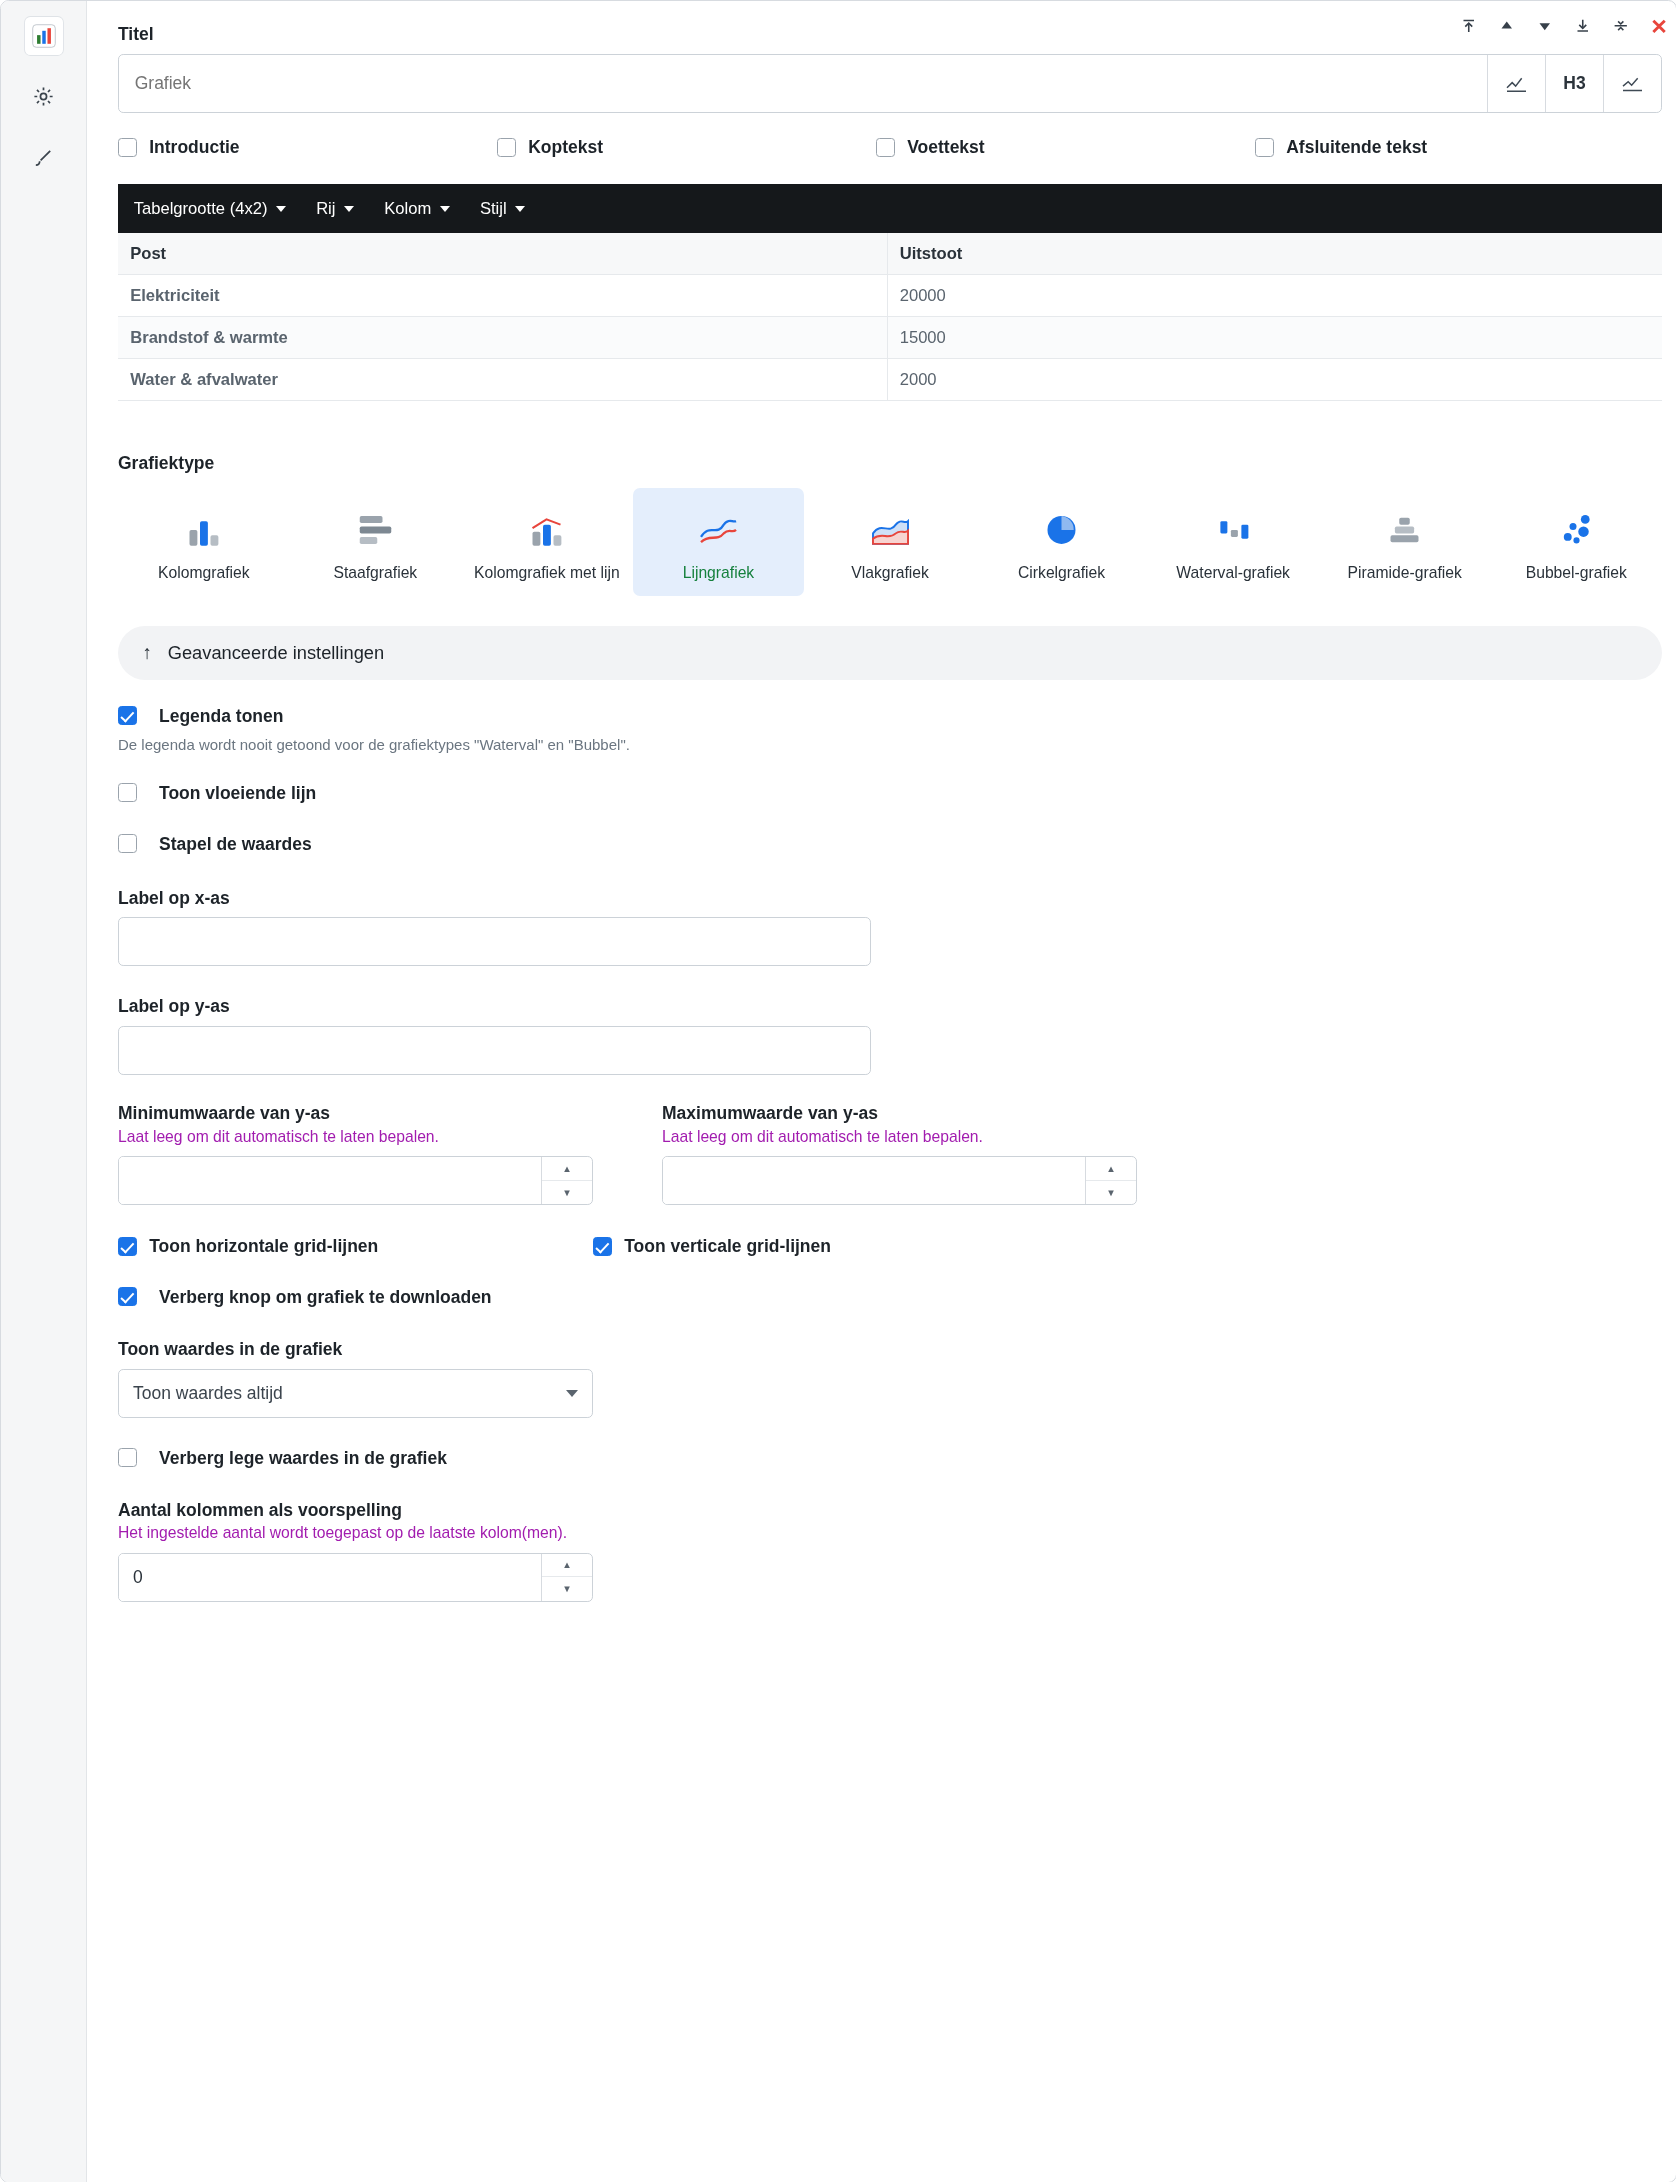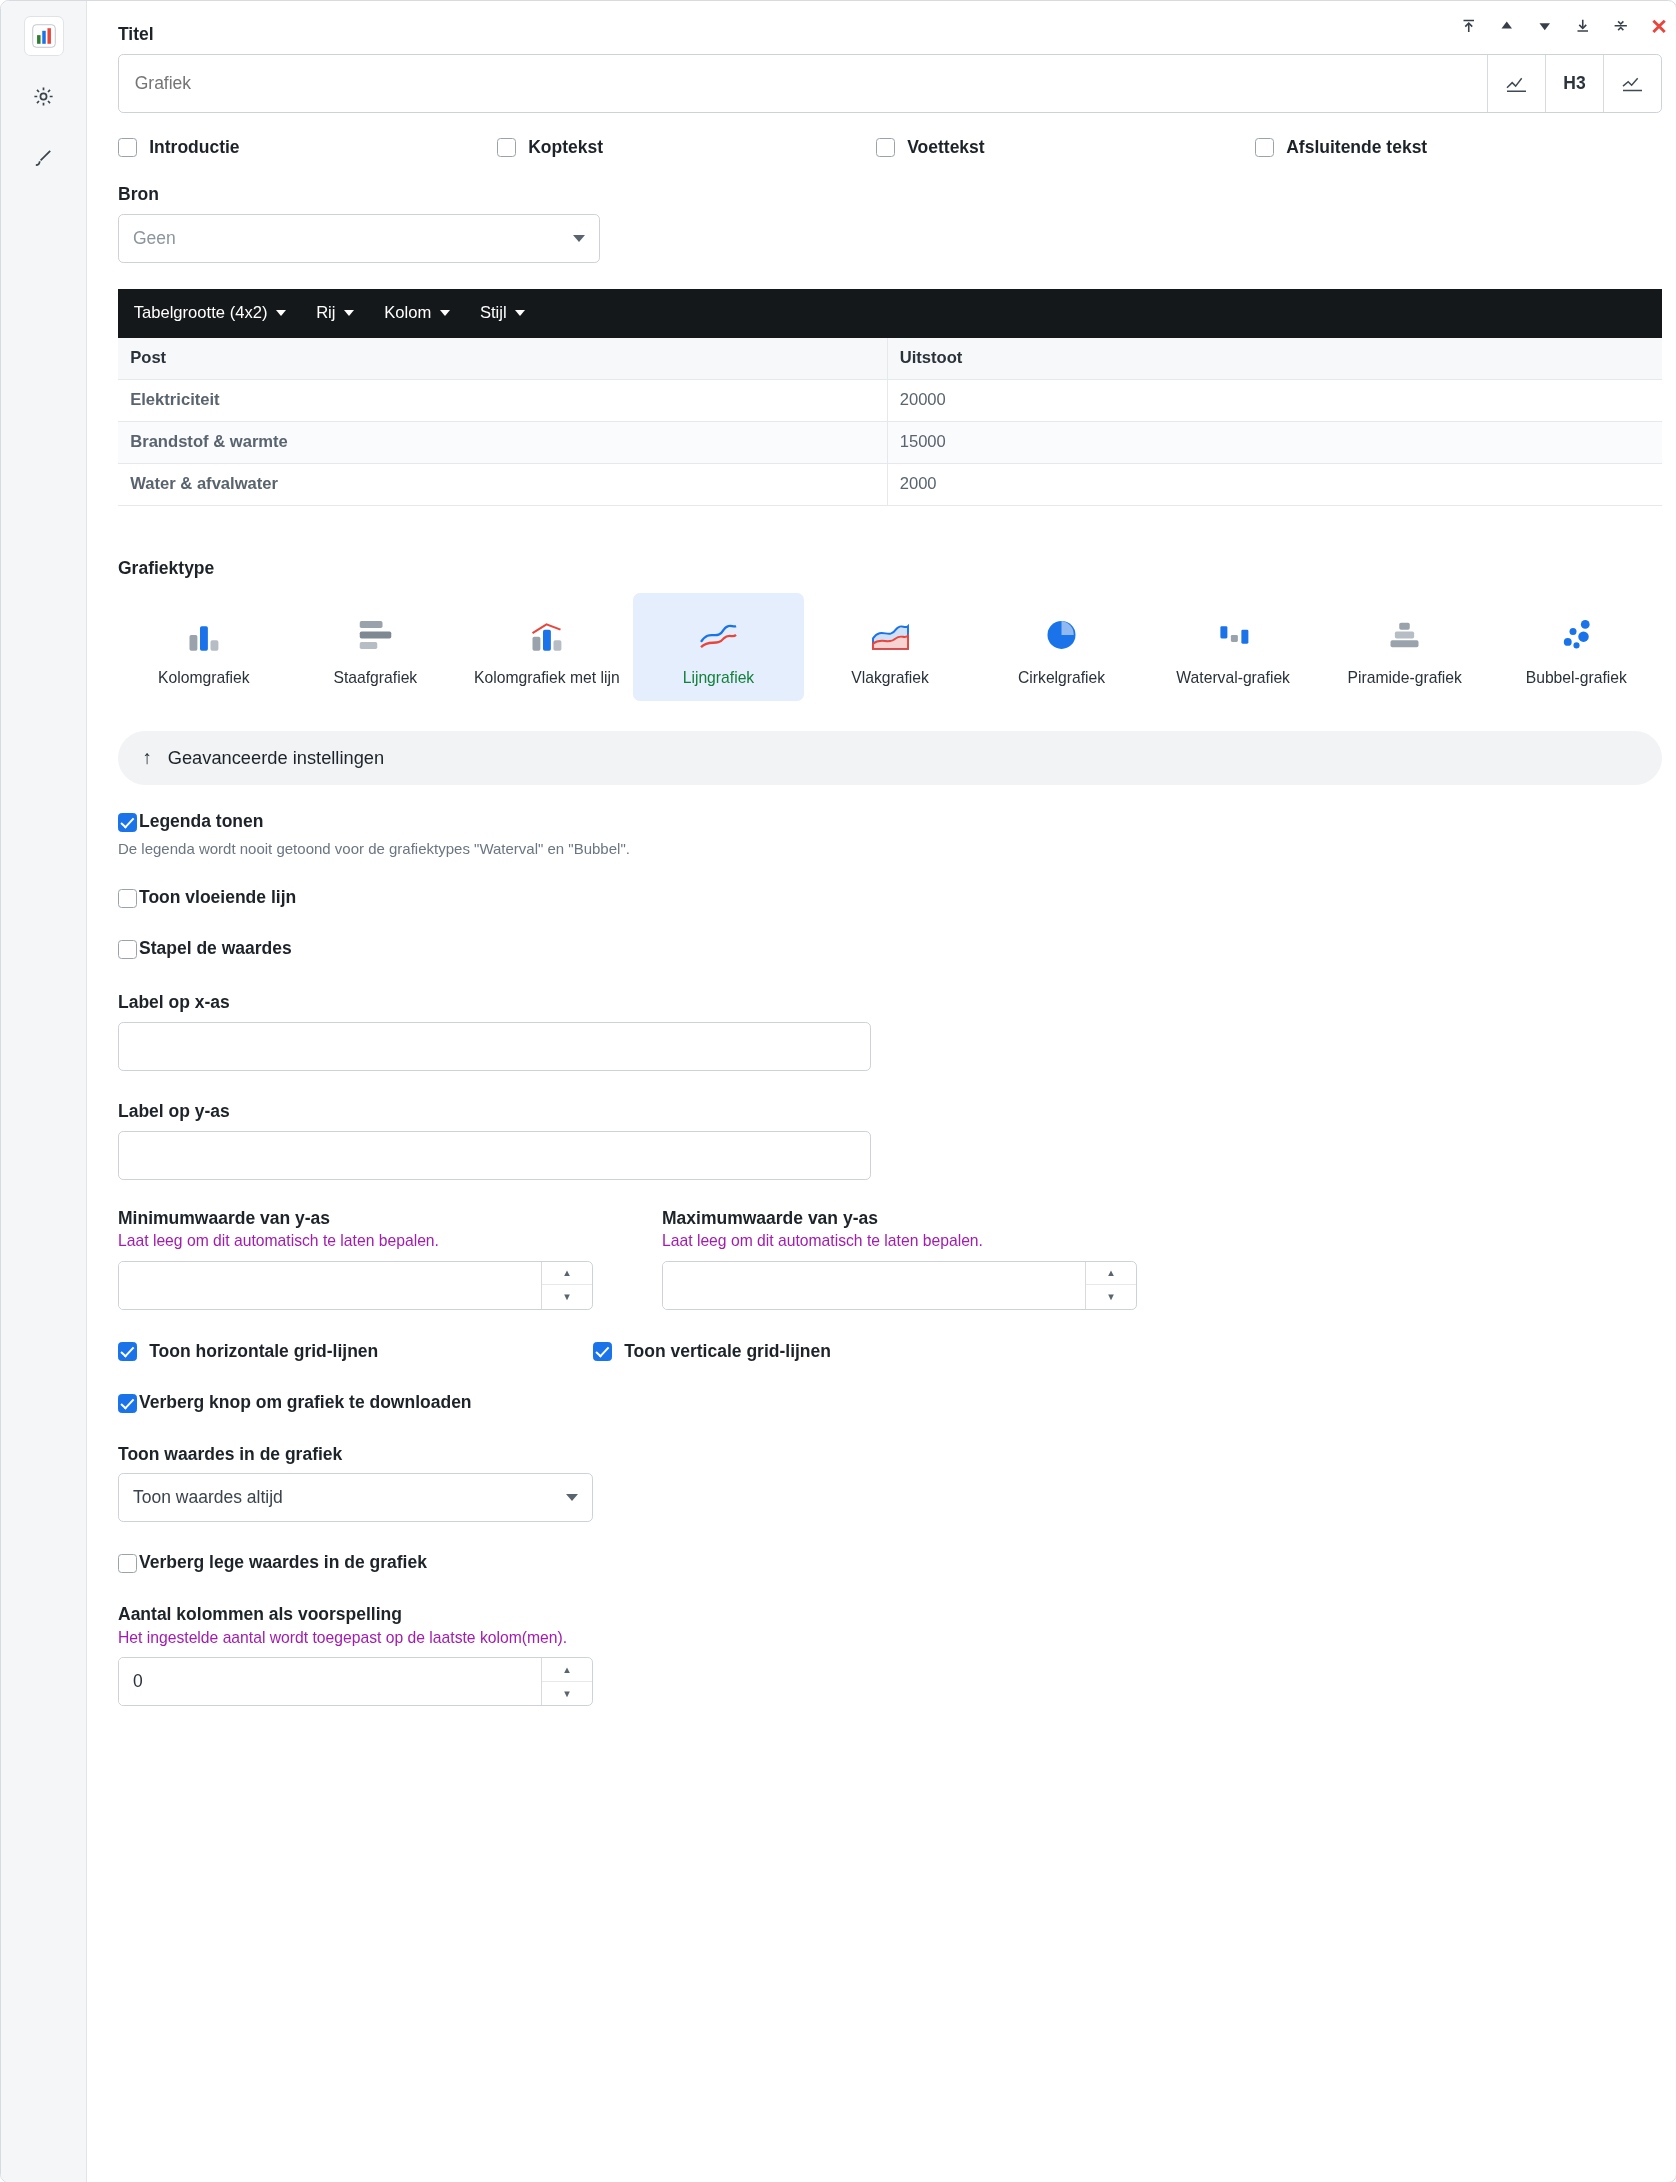--- a/index.html
+++ b/index.html
@@ -295,21 +295,21 @@
     border: 0.9px solid #ccd2d8;
     border-radius: 5.2px;
     background: #fff;
     display: flex; align-items: center; justify-content: space-between;
     padding: 0 14px;
     font-size: 17.5px;
     color: #3b444d;
     cursor: pointer;
   }
   .num-small { width: 475px; }
-  .row-check { display: flex; align-items: flex-end; gap: 2px; margin-top: 30px; }
+  .row-check { display: flex; align-items: flex-start; gap: 22px; margin-top: 30px; }
 </style>
 </head>
 <body>
 
 <div class="app">
 
   <div class="rail">
     <div class="rail-icon active">
       <svg width="26" height="26" viewBox="0 0 30 30" aria-hidden="true">
         <rect x="2" y="2" width="26" height="26" rx="4" fill="#ffffff" stroke="#b9c0c7"></rect>
@@ -401,27 +401,20 @@
       <div>
         <span class="cbox"></span>
         <span class="cb-label">Voettekst</span>
       </div>
       <div>
         <span class="cbox"></span>
         <span class="cb-label">Afsluitende tekst</span>
       </div>
     </div>
 
-    <div class="block">
-      <div class="field-label">Bron</div>
-      <div class="select">
-        <span>Geen</span>
-        <span class="caret"></span>
-      </div>
-    </div>
 
     <div class="table-wrap">
       <div class="table-toolbar">
         <div class="tt-item">
           <span>Tabelgrootte (4x2)</span>
           <span class="tt-caret"></span>
         </div>
         <div class="tt-item">
           <span>Rij</span>
           <span class="tt-caret"></span>

